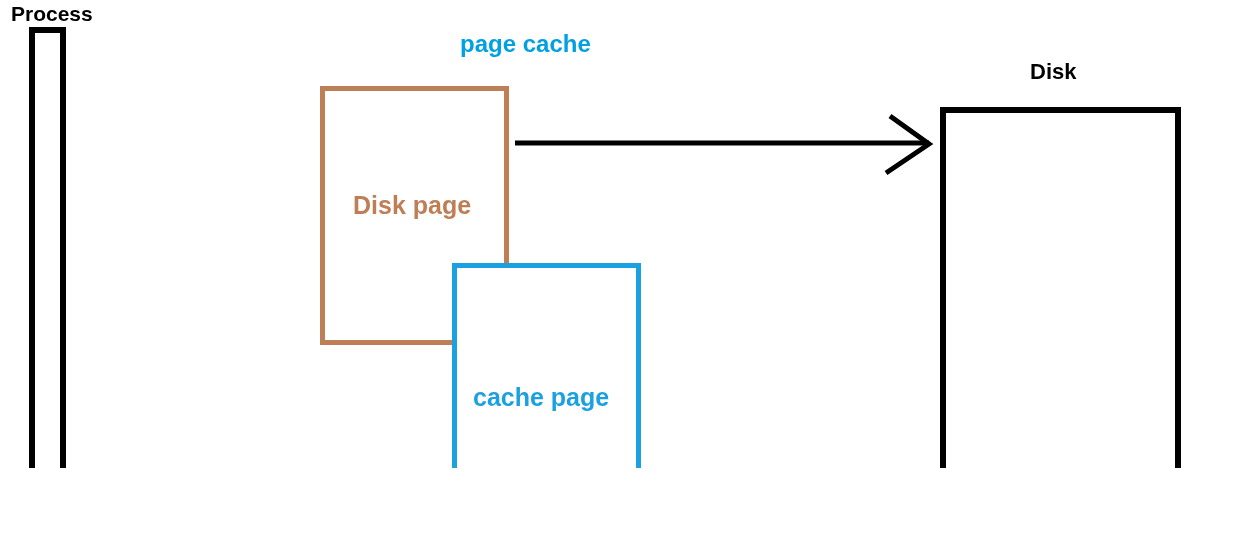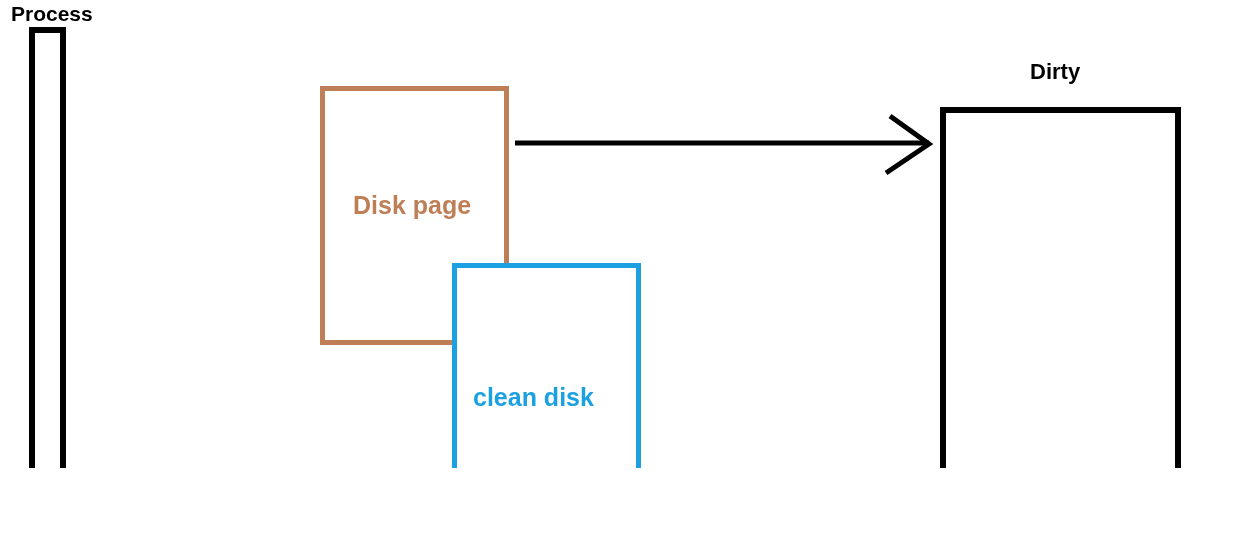--- a/index.html
+++ b/index.html
@@ -124,32 +124,33 @@
 </style>
 </head>
 <body>
 
 <div id="canvas">
 
   <div class="abs title" id="process-title">Process</div>
 
   <div class="abs rect" id="process-box"></div>
 
+  <div class="abs title" id="pagecache-title">page cache</div>
 
   <div class="abs rect" id="dirty-box"></div>
 
   <div class="abs box-label" id="dirty-label">Disk page</div>
 
   <div class="abs rect" id="clean-box"></div>
 
-  <div class="abs box-label" id="clean-label">clean disk</div>
+  <div class="abs box-label" id="clean-label">cache page</div>
 
   <svg class="abs" id="arrow-group" viewBox="0 0 440 90">
     <line x1="10" y1="43" x2="424" y2="43" stroke="#000000" stroke-width="5" stroke-linecap="butt"></line>
     <polyline points="385,16 424,44 381,73" fill="none" stroke="#000000" stroke-width="5" stroke-linecap="butt" stroke-linejoin="miter"></polyline>
   </svg>
 
 
-  <div class="abs title" id="disk-title">Dirty</div>
+  <div class="abs title" id="disk-title">Disk</div>
 
   <div class="abs rect" id="disk-box"></div>
 
 </div>
 
 </body></html>

